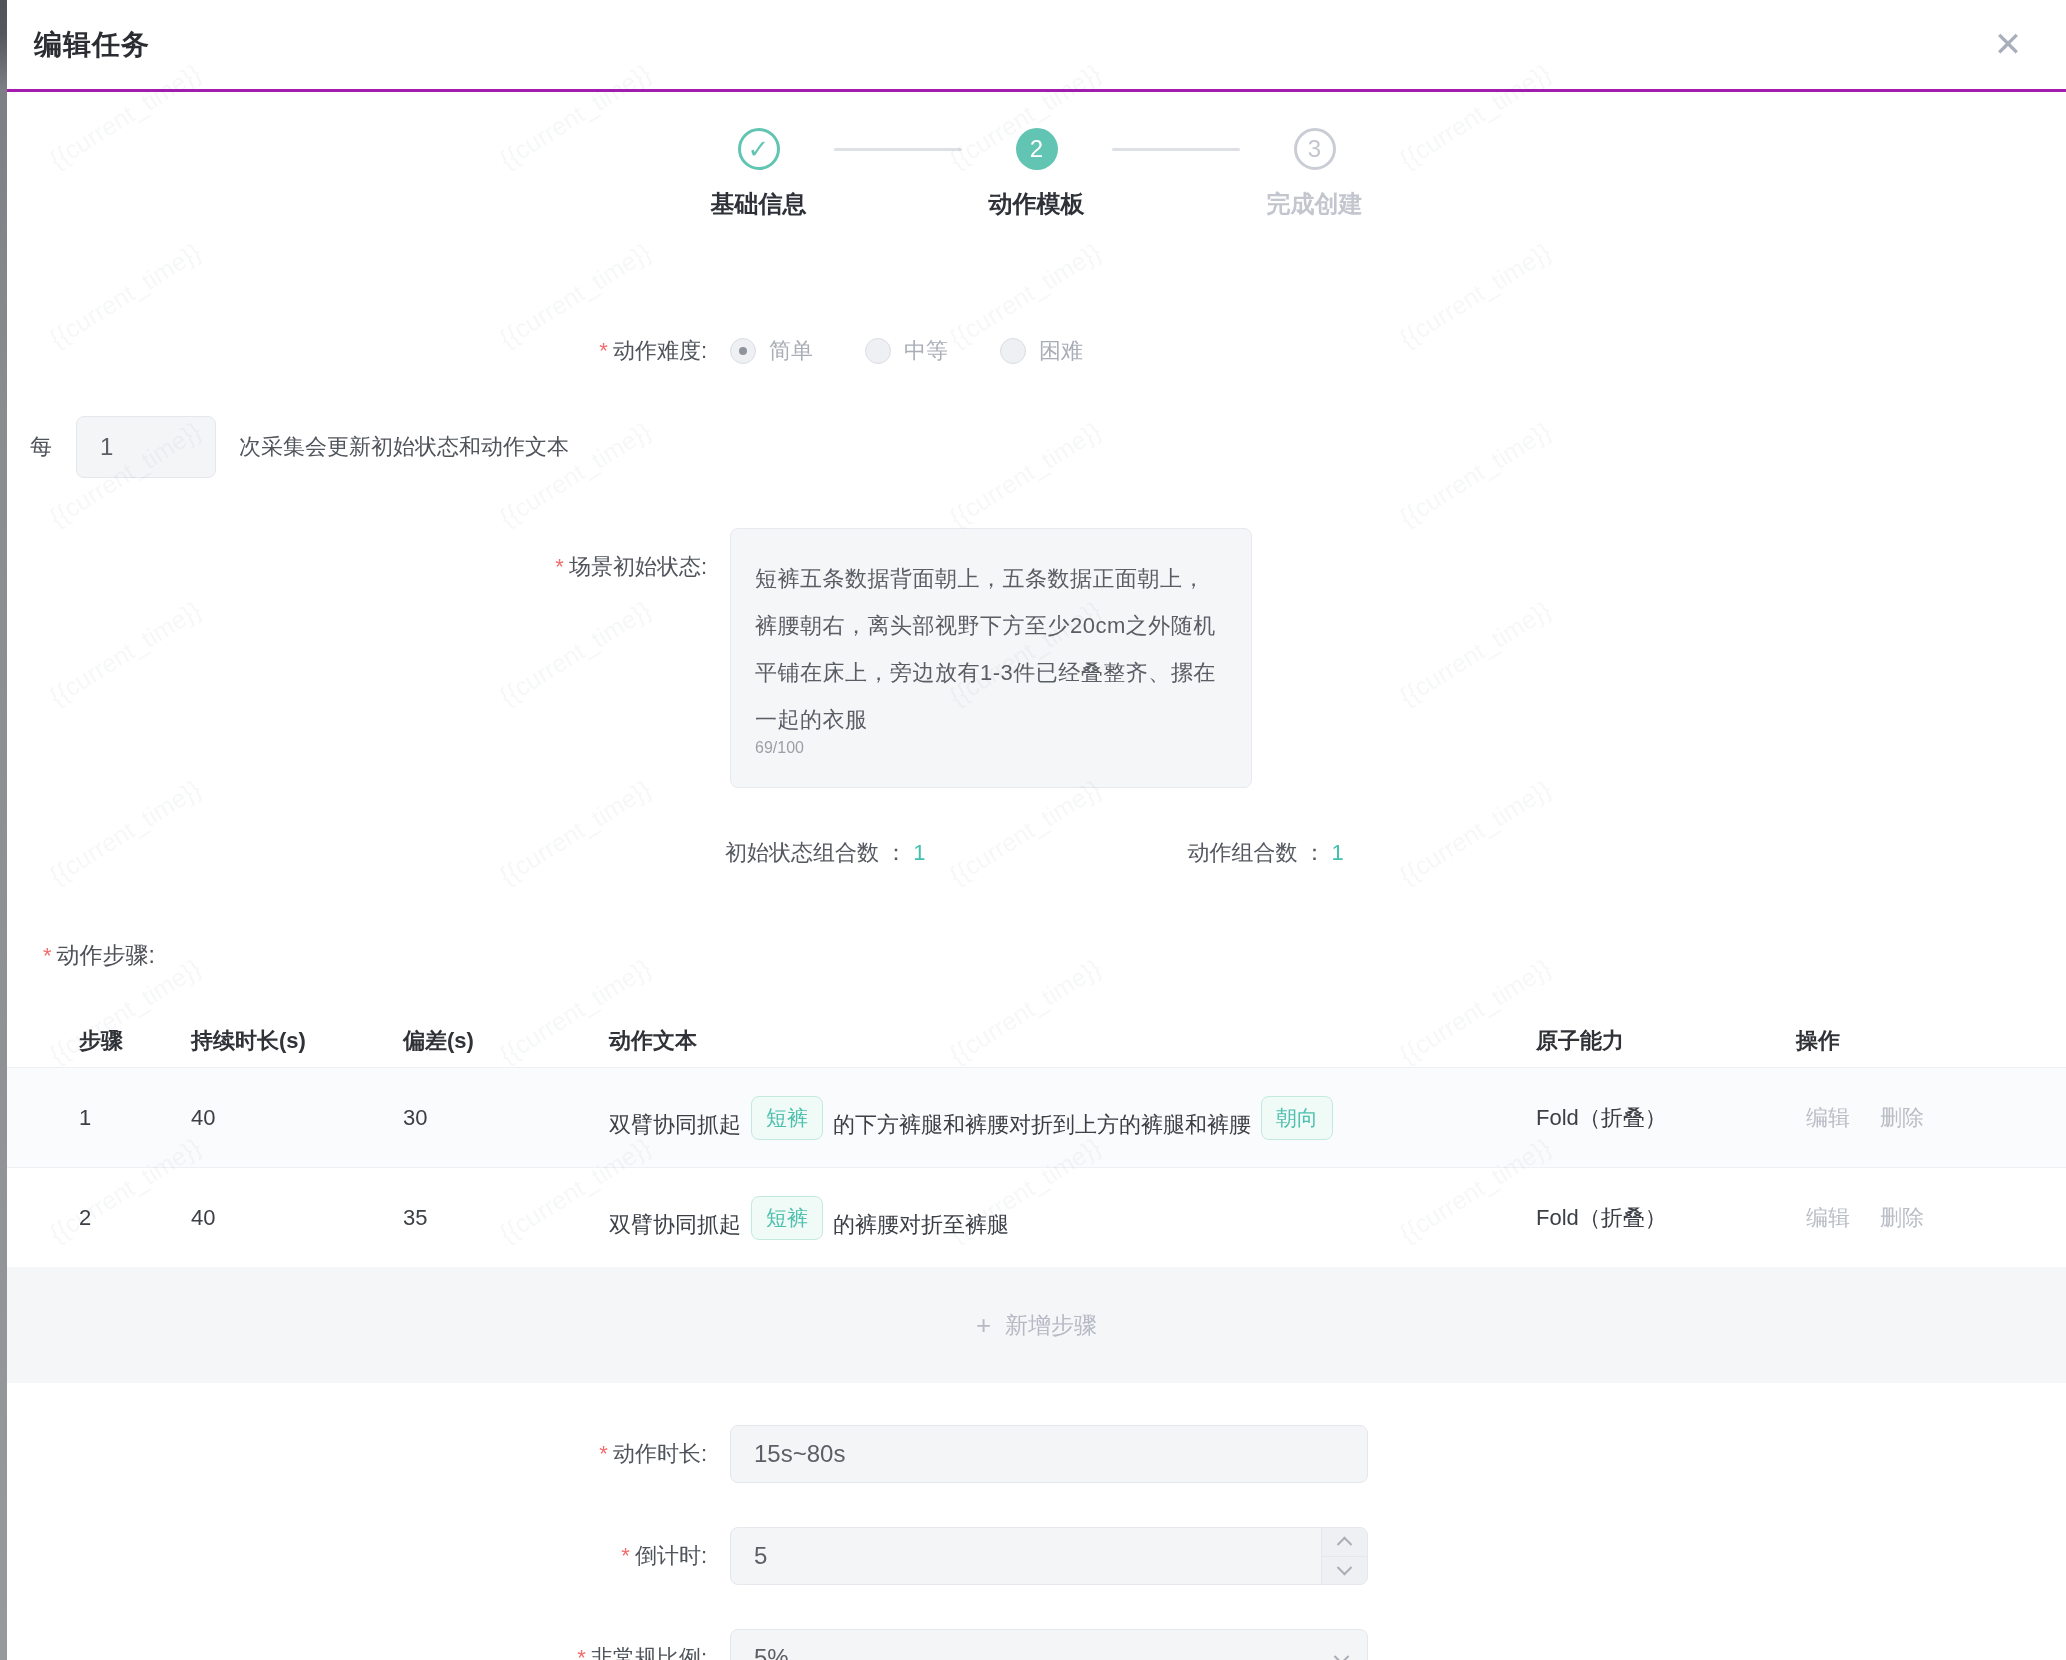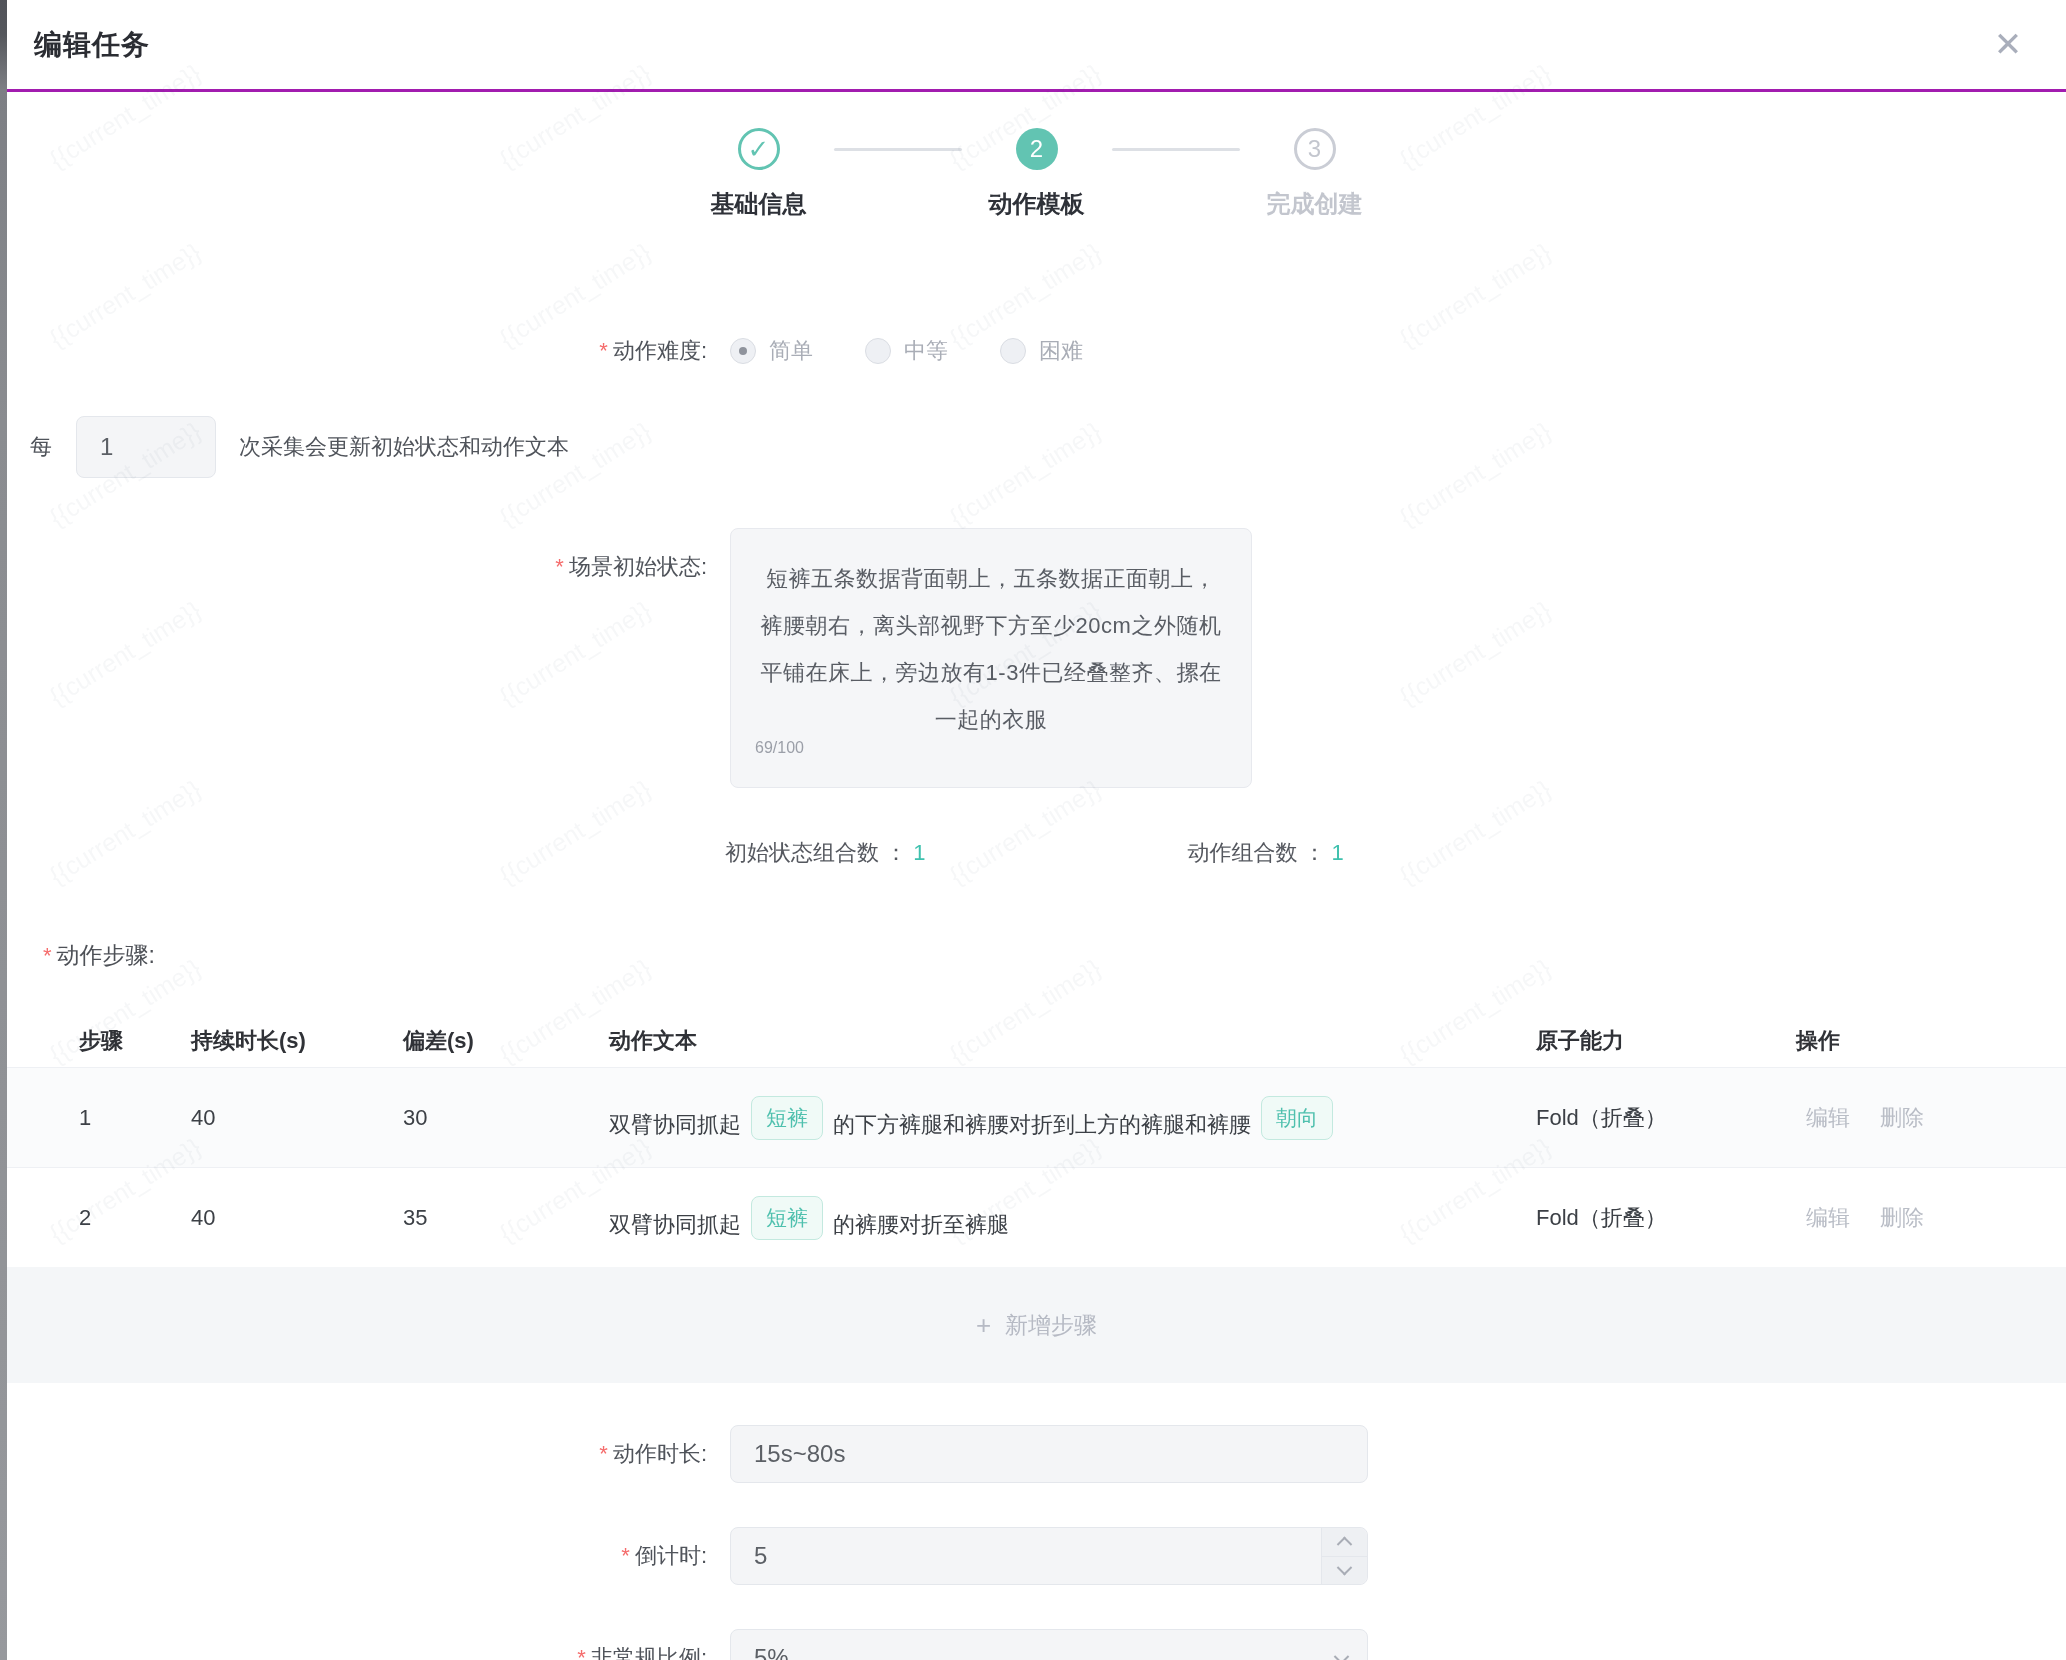--- a/index.html
+++ b/index.html
@@ -37,21 +37,21 @@
   .step.pending .step-circle { border:3px solid #cacdd5; color:#c3c6ce; }
   .step-label { margin-top:18px; font-size:24px; font-weight:700; color:#2e3138; white-space:nowrap; }
   .step.pending .step-label { color:#c3c6ce; }
   .connector { width:128px; height:3px; background:#dde0e5; margin-top:20px; border-radius:2px; }
 
   
   .form-area { margin-top:116px; position:relative; z-index:2; }
   .form-row { display:flex; align-items:center; margin-bottom:50px; }
   .f-label { width:700px; flex-shrink:0; text-align:right; font-size:22px; color:#50545b; }
   .req { color:#f56c6c; margin-right:5px; font-size:22px; }
-  .f-content { display:flex; align-items:center; margin-left:23px;text-align:center; }
+  .f-content { display:flex; align-items:center; margin-left:23px; }
 
   
   .radio-opt { display:flex; align-items:center; margin-right:52px; }
   .radio-dot { width:26px; height:26px; border-radius:50%; background:#eef0f4;
     border:1px solid #dadde3; position:relative; margin-right:13px; flex-shrink:0; }
   .radio-opt.checked .radio-dot::after { content:''; position:absolute; inset:8px;
     border-radius:50%; background:#8f939c; }
   .radio-opt .r-label { font-size:22px; color:#a9adb6; }
 
   

